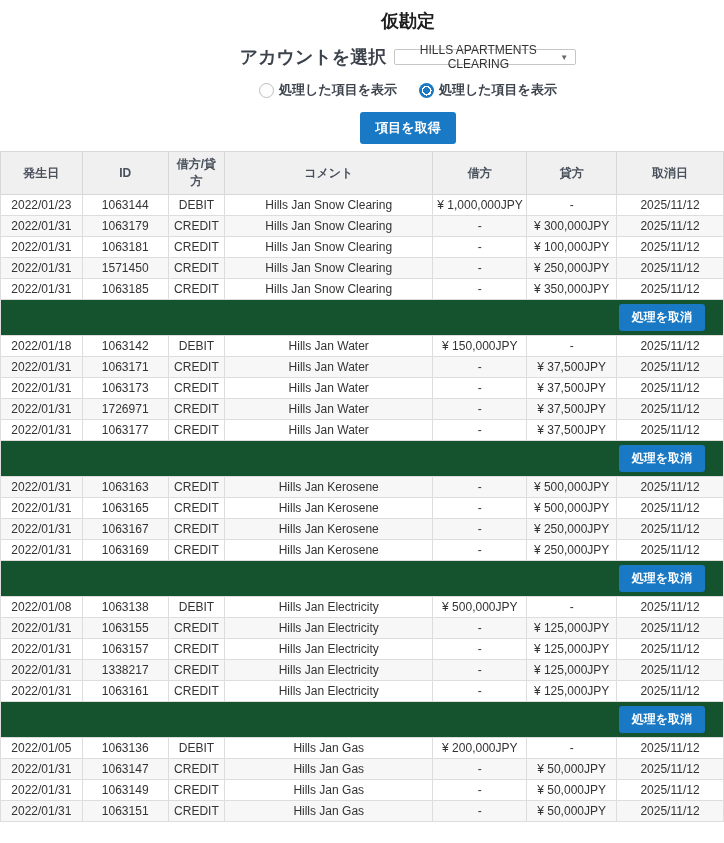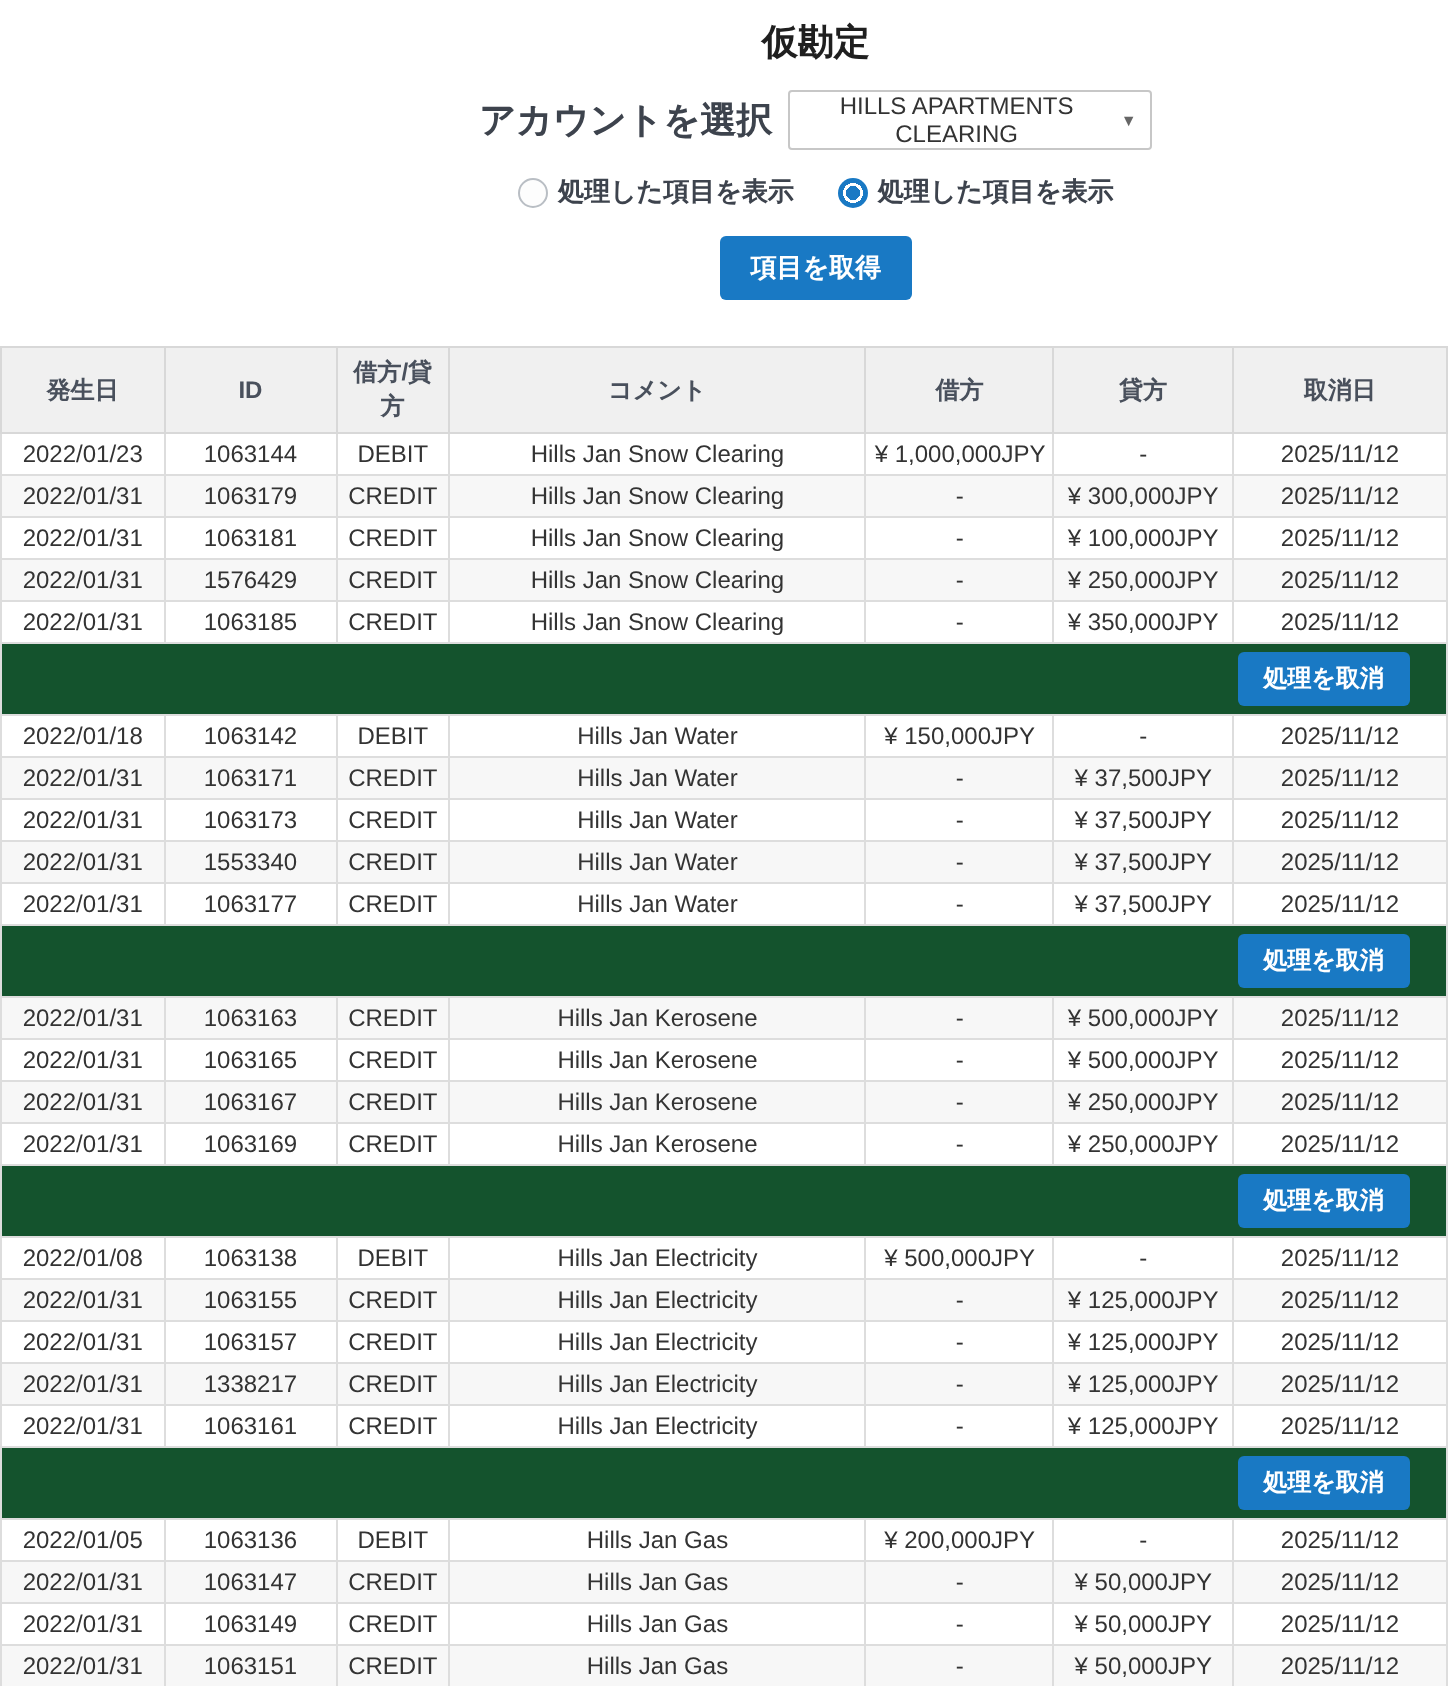--- a/index.html
+++ b/index.html
@@ -32,21 +32,21 @@
   .field-label {
     font-size: 18px;
     font-weight: 700;
     color: #3d434d;
   }
   .select-box {
     display: inline-flex;
     align-items: center;
     justify-content: space-between;
     width: 182px;
-    height: 30px;
+    height: 16px;
     border: 1px solid #c7c7c7;
     border-radius: 2px;
     background: #ffffff;
     padding: 0 7px;
     font-size: 12px;
     color: #333;
     cursor: pointer;
   }
   .select-caret {
     font-size: 8px;
@@ -89,21 +89,21 @@
     display: inline-block;
     background: #1979c4;
     color: #ffffff;
     font-family: inherit;
     font-size: 13px;
     font-weight: 700;
     border: none;
     border-radius: 3px;
     padding: 7px 15px;
     cursor: pointer;
-    margin-bottom: 22px;
+    margin-bottom: 6px;
   }
 
   
   table.ledger {
     width: 724px;
     border-collapse: collapse;
     table-layout: fixed;
     font-size: 12px;
     margin-top: 1px;
   }
@@ -226,21 +226,21 @@
         <td>2022/01/31</td>
         <td>1063181</td>
         <td>CREDIT</td>
         <td>Hills Jan Snow Clearing</td>
         <td>-</td>
         <td>¥ 100,000JPY</td>
         <td>2025/11/12</td>
       </tr>
       <tr class="alt">
         <td>2022/01/31</td>
-        <td>1576429</td>
+        <td>1571450</td>
         <td>CREDIT</td>
         <td>Hills Jan Snow Clearing</td>
         <td>-</td>
         <td>¥ 250,000JPY</td>
         <td>2025/11/12</td>
       </tr>
       <tr>
         <td>2022/01/31</td>
         <td>1063185</td>
         <td>CREDIT</td>
@@ -274,21 +274,21 @@
         <td>2022/01/31</td>
         <td>1063173</td>
         <td>CREDIT</td>
         <td>Hills Jan Water</td>
         <td>-</td>
         <td>¥ 37,500JPY</td>
         <td>2025/11/12</td>
       </tr>
       <tr class="alt">
         <td>2022/01/31</td>
-        <td>1553340</td>
+        <td>1726971</td>
         <td>CREDIT</td>
         <td>Hills Jan Water</td>
         <td>-</td>
         <td>¥ 37,500JPY</td>
         <td>2025/11/12</td>
       </tr>
       <tr>
         <td>2022/01/31</td>
         <td>1063177</td>
         <td>CREDIT</td>

